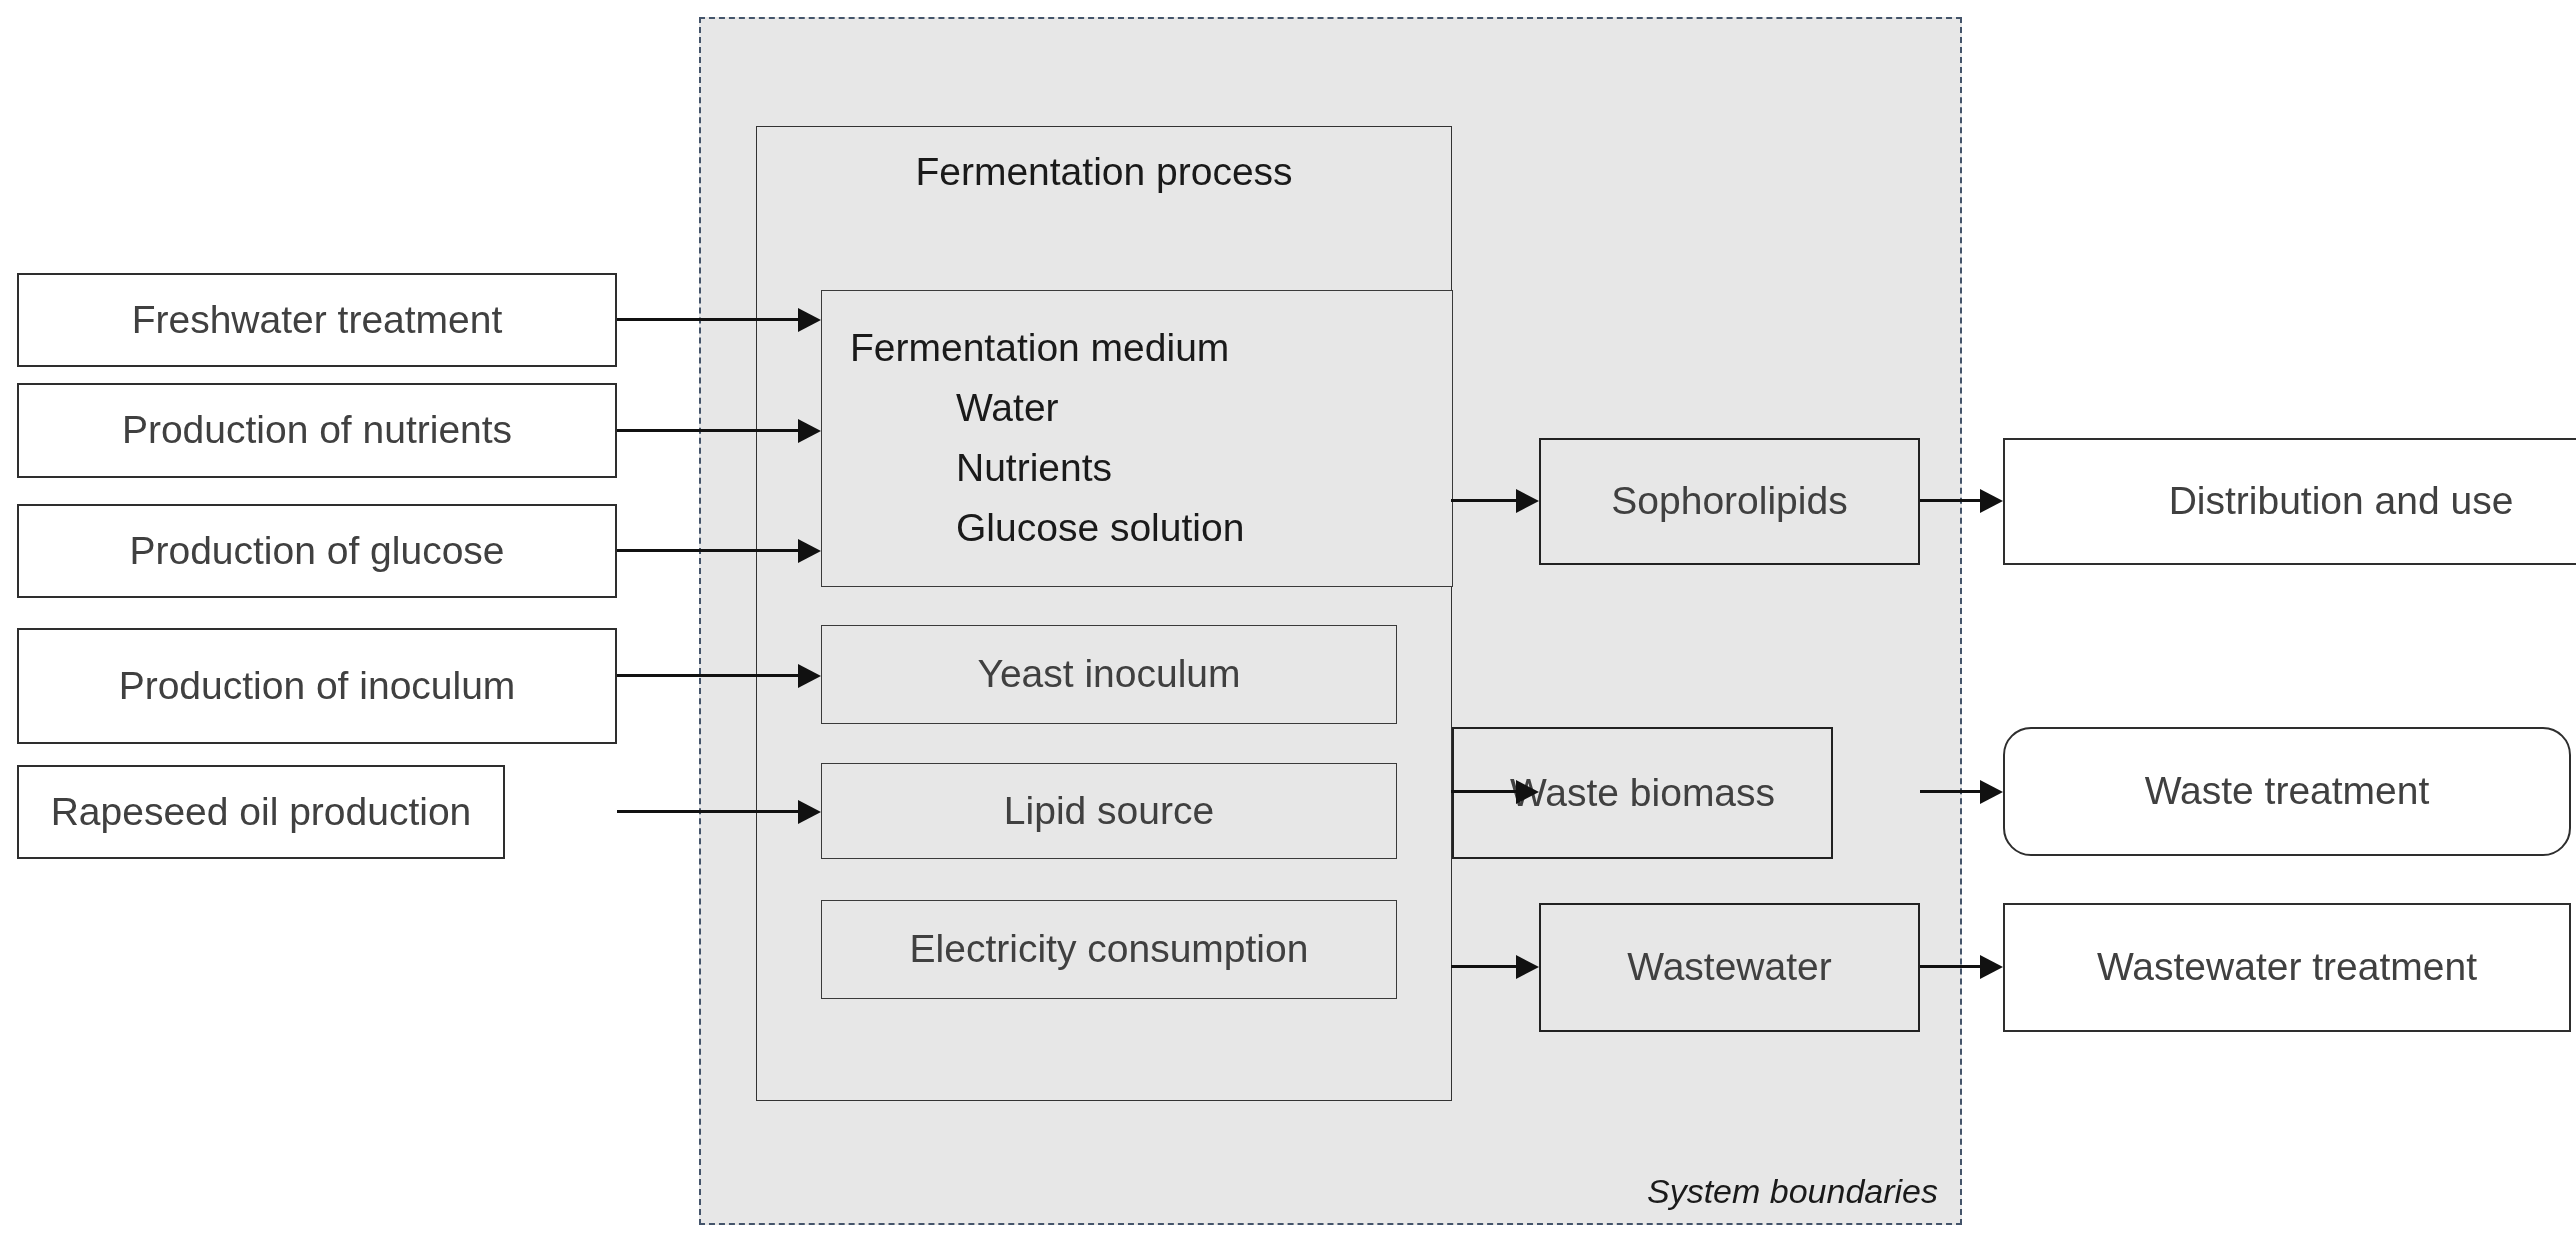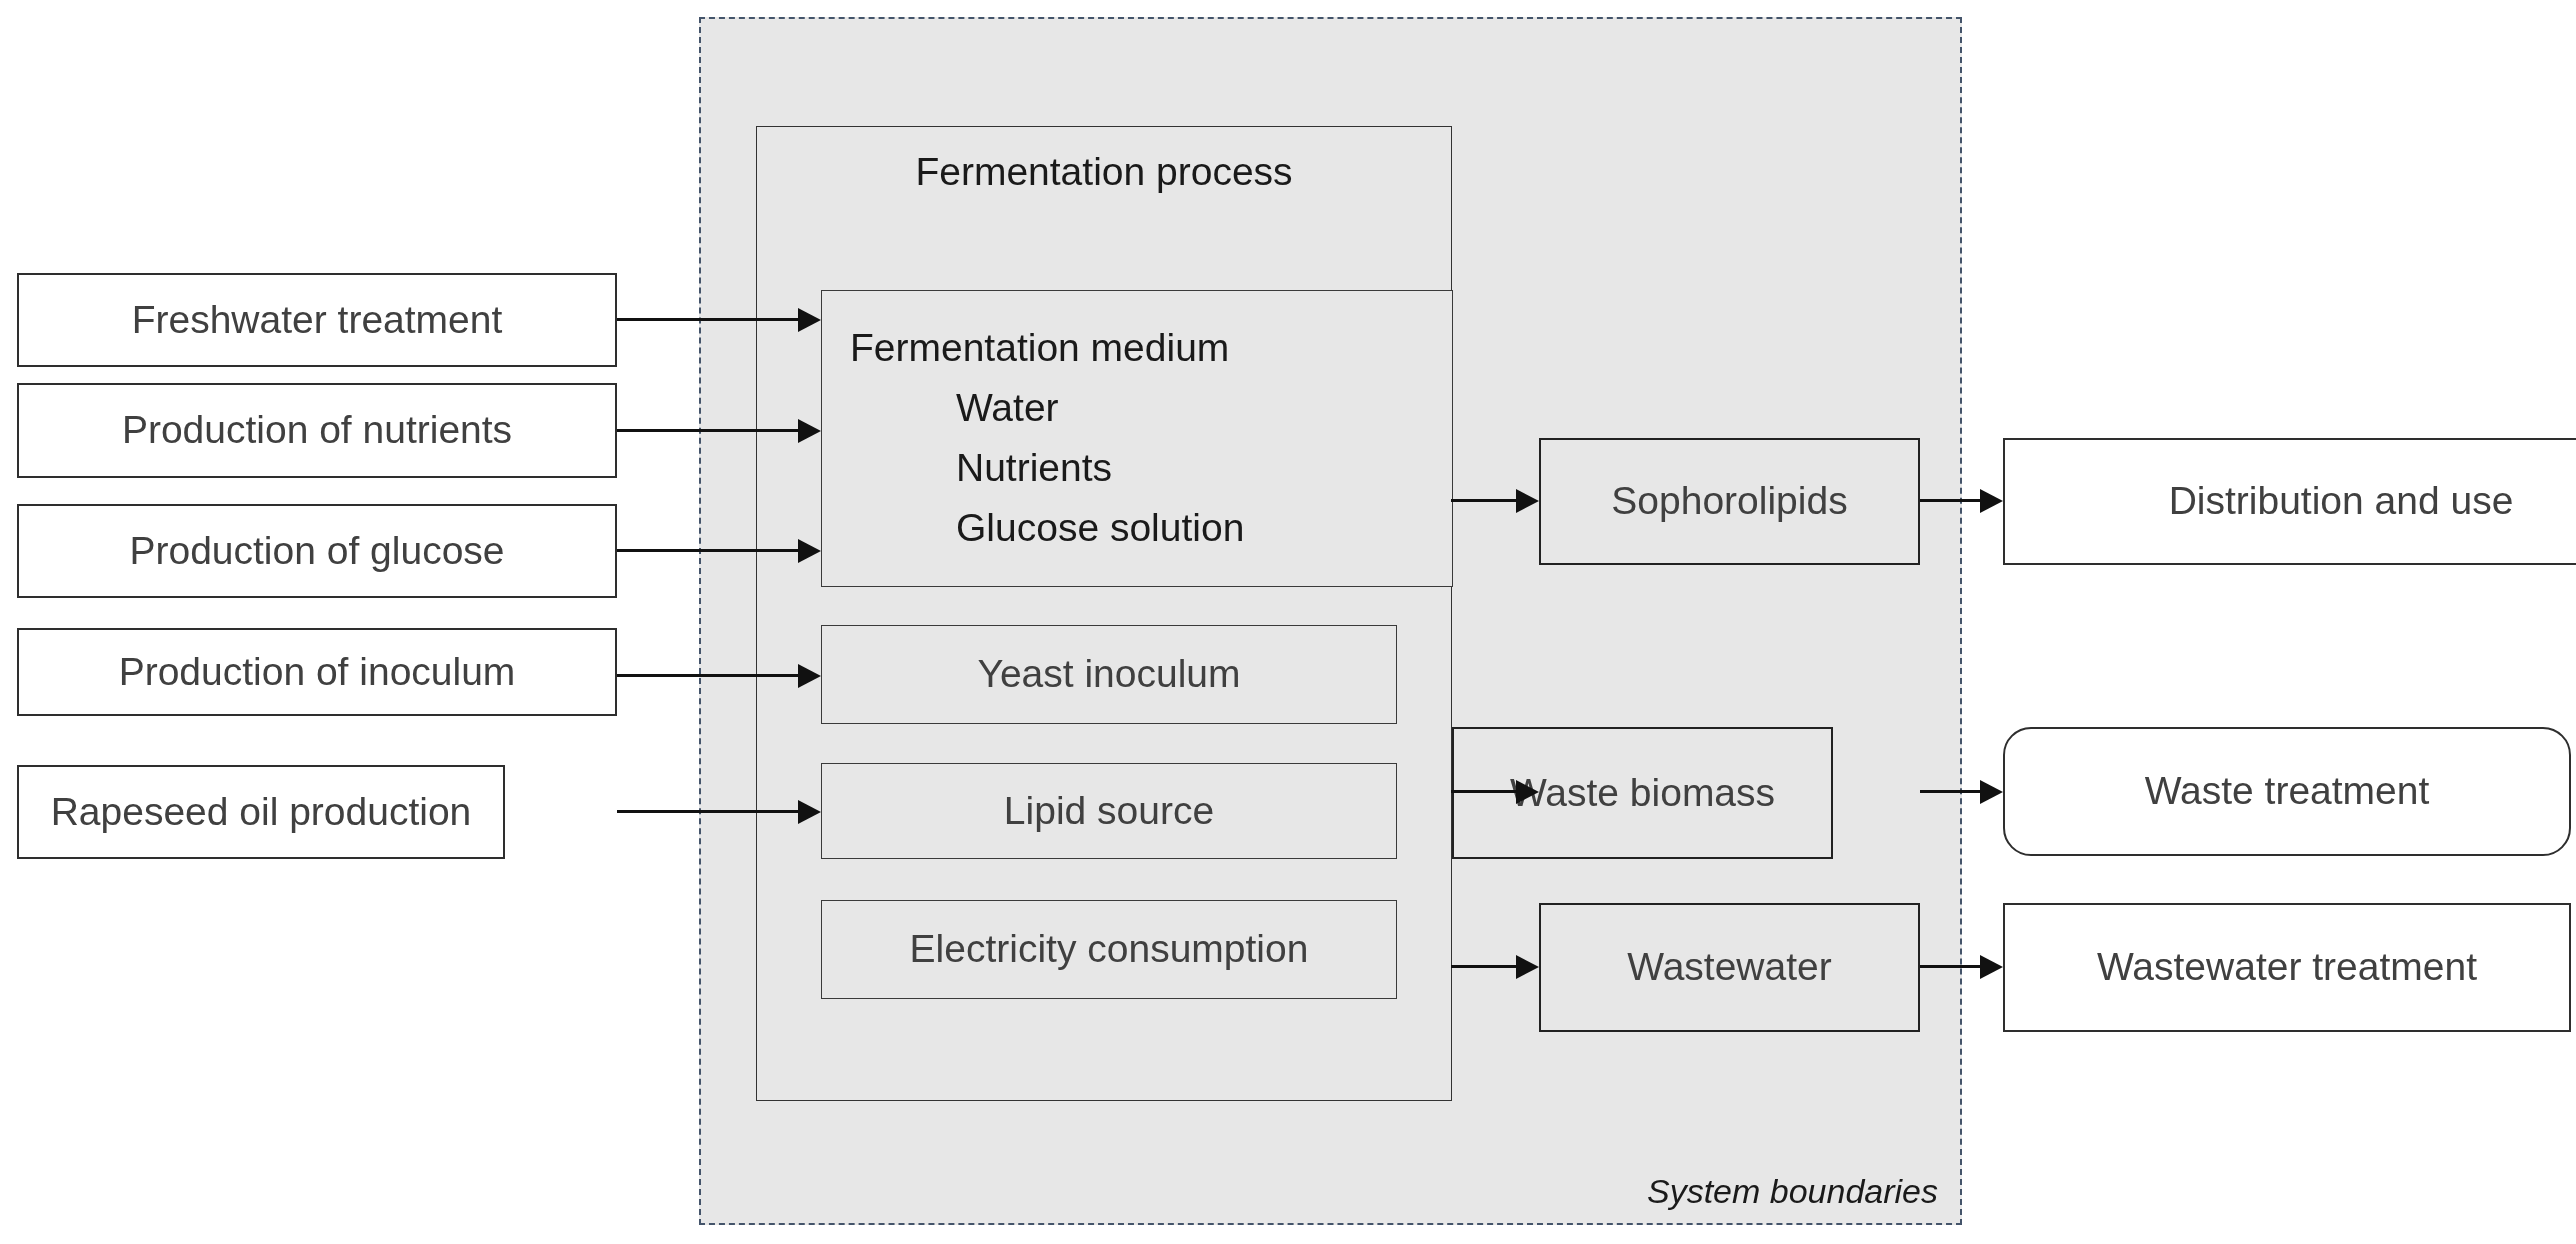--- a/index.html
+++ b/index.html
@@ -89,21 +89,21 @@
 </head>
 <body>
 
 <div id="stage">
 
   <div class="boundary"></div>
 
   <div class="box outer" style="left:17px;top:273px;width:600px;height:94px;">Freshwater treatment</div>
   <div class="box outer" style="left:17px;top:383px;width:600px;height:95px;">Production of nutrients</div>
   <div class="box outer" style="left:17px;top:504px;width:600px;height:94px;">Production of glucose</div>
-  <div class="box outer" style="left:17px;top:628px;width:600px;height:88px;">Production of inoculum</div>
+  <div class="box outer" style="left:17px;top:628px;width:600px;height:116px;">Production of inoculum</div>
   <div class="box outer" style="left:17px;top:765px;width:488px;height:94px;">Rapeseed oil production</div>
 
   <div class="process-frame">
     <div class="process-title">Fermentation process</div>
 
     <div class="medium-box">
       <div class="medium-title">Fermentation medium</div>
       <div class="medium-item">Water</div>
       <div class="medium-item">Nutrients</div>
       <div class="medium-item">Glucose solution</div>

